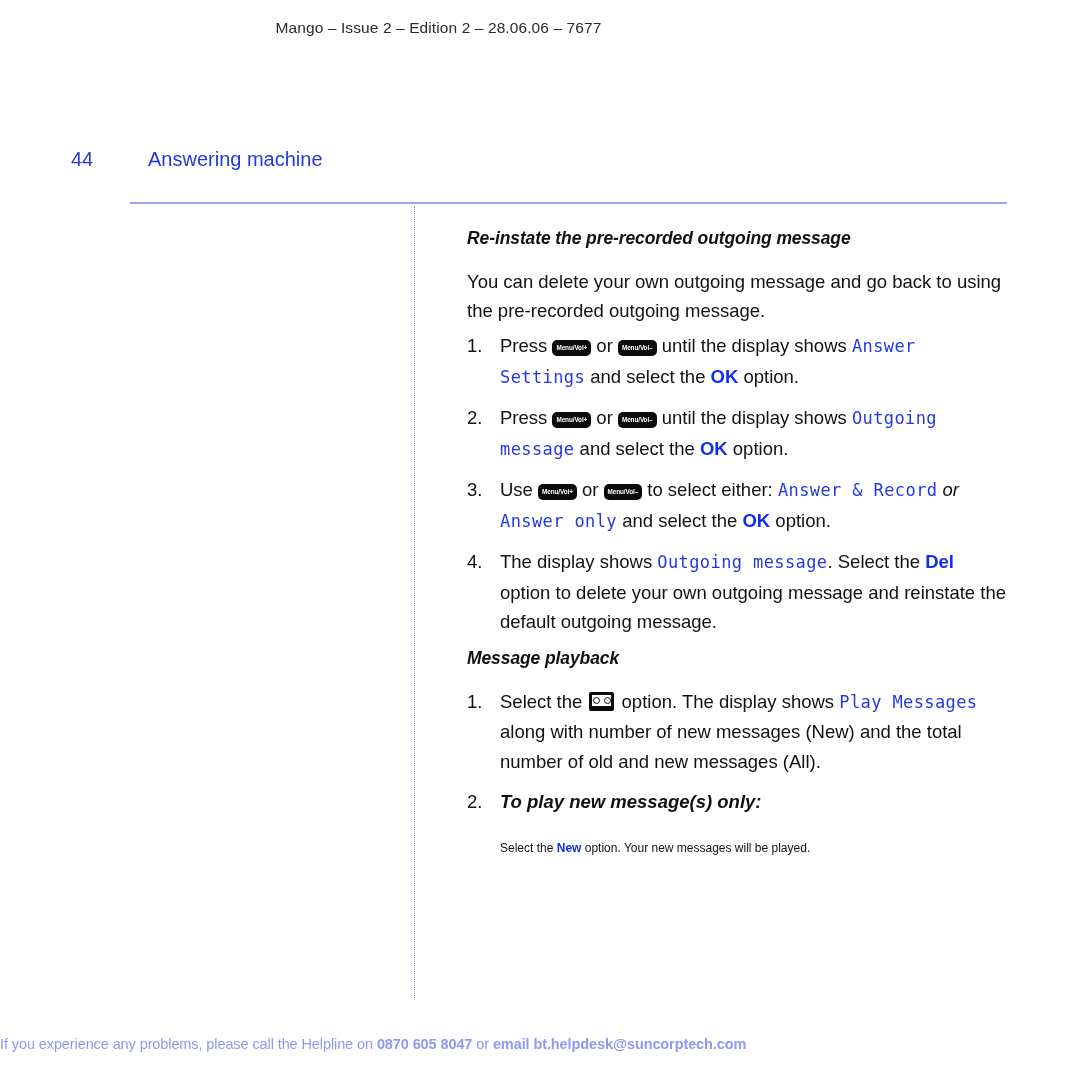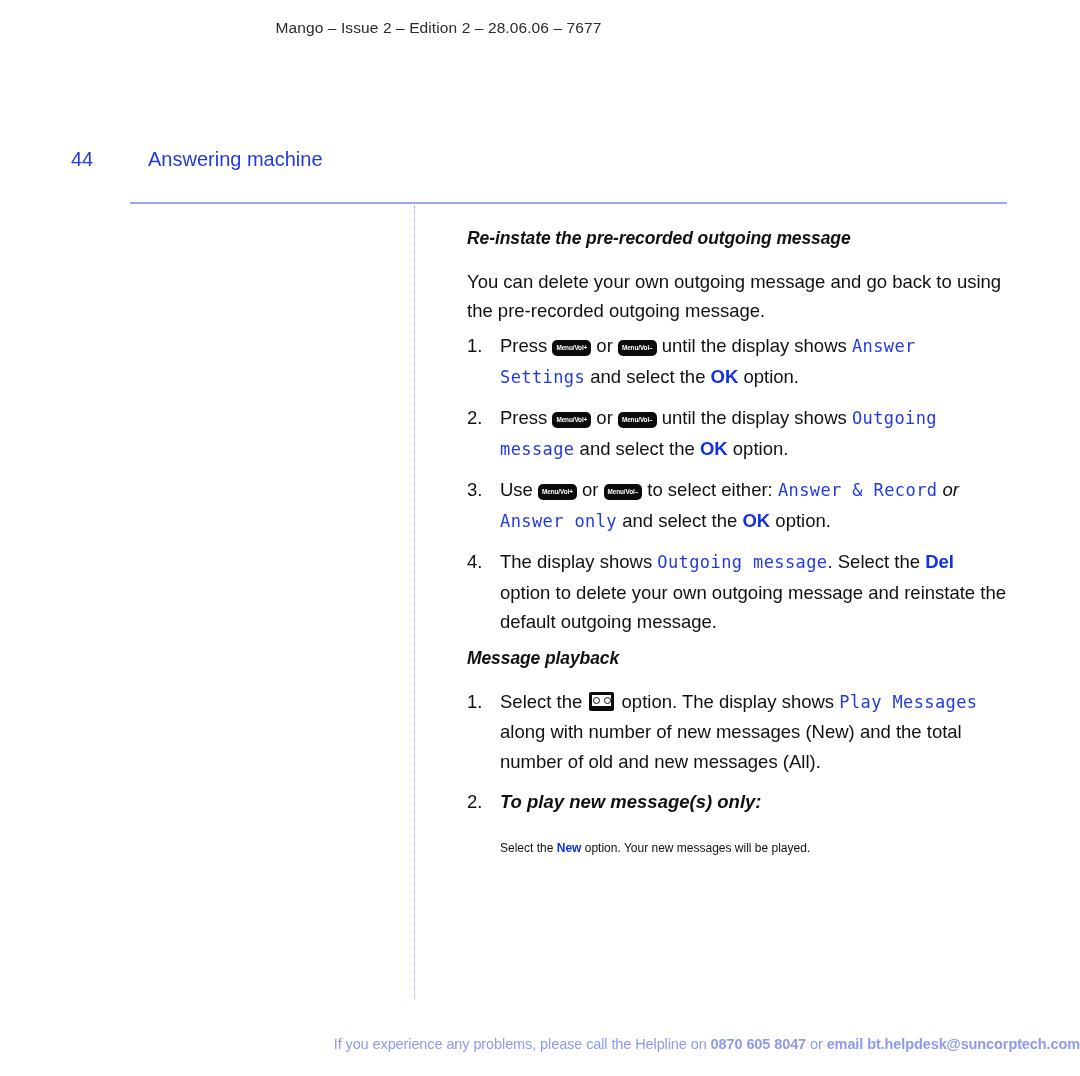--- a/index.html
+++ b/index.html
@@ -205,21 +205,21 @@
     height: 2px;
     background: #0b0b0b;
   }
 
   
   .footer {
     position: absolute;
     left: 0;
     top: 1036px;
     width: 1080px;
-    text-align: right;
+    text-align: left;
     font-size: 14.5px;
     color: #8d9aee;
     letter-spacing: -0.1px;
   }
   .footer b { font-weight: bold; color: #8d9aee; }
 </style>
 </head>
 <body>
 
 <div class="running-header">Mango – Issue 2 – Edition 2 – 28.06.06 – 7677</div>

